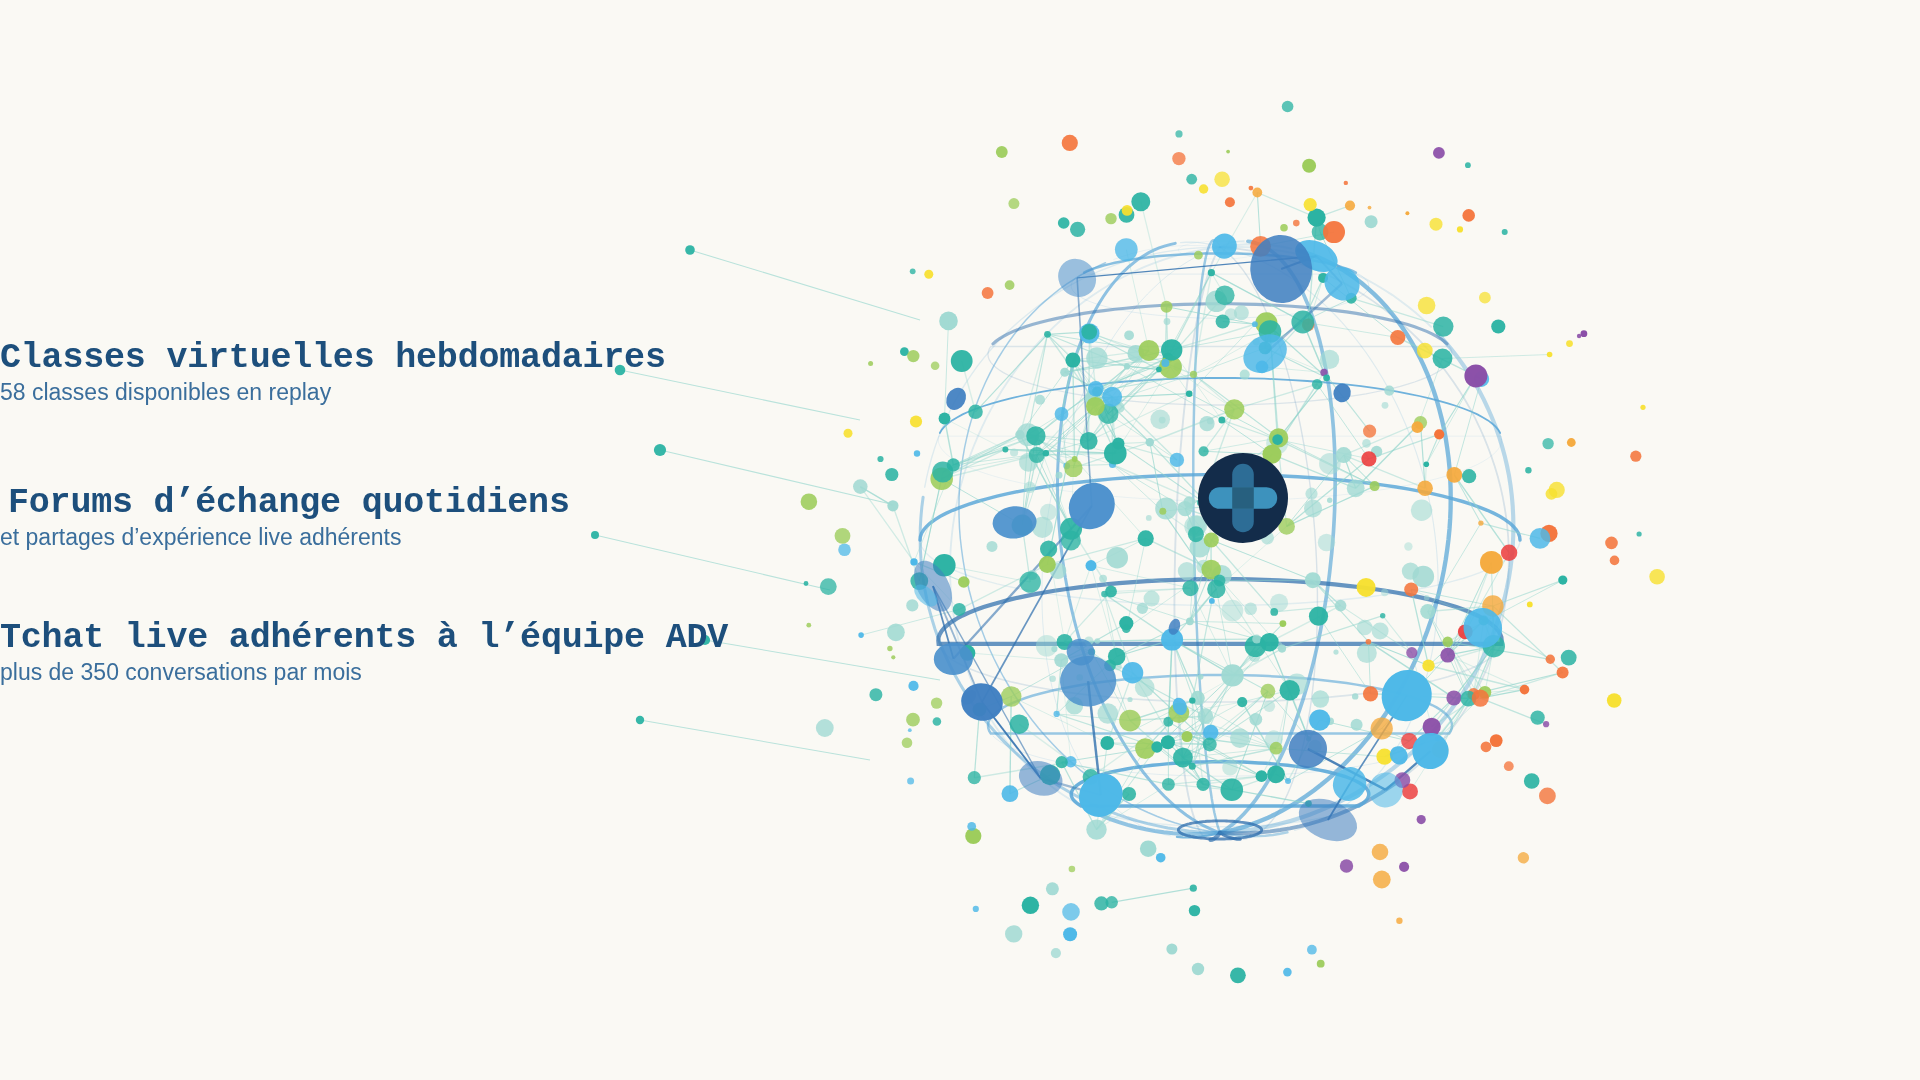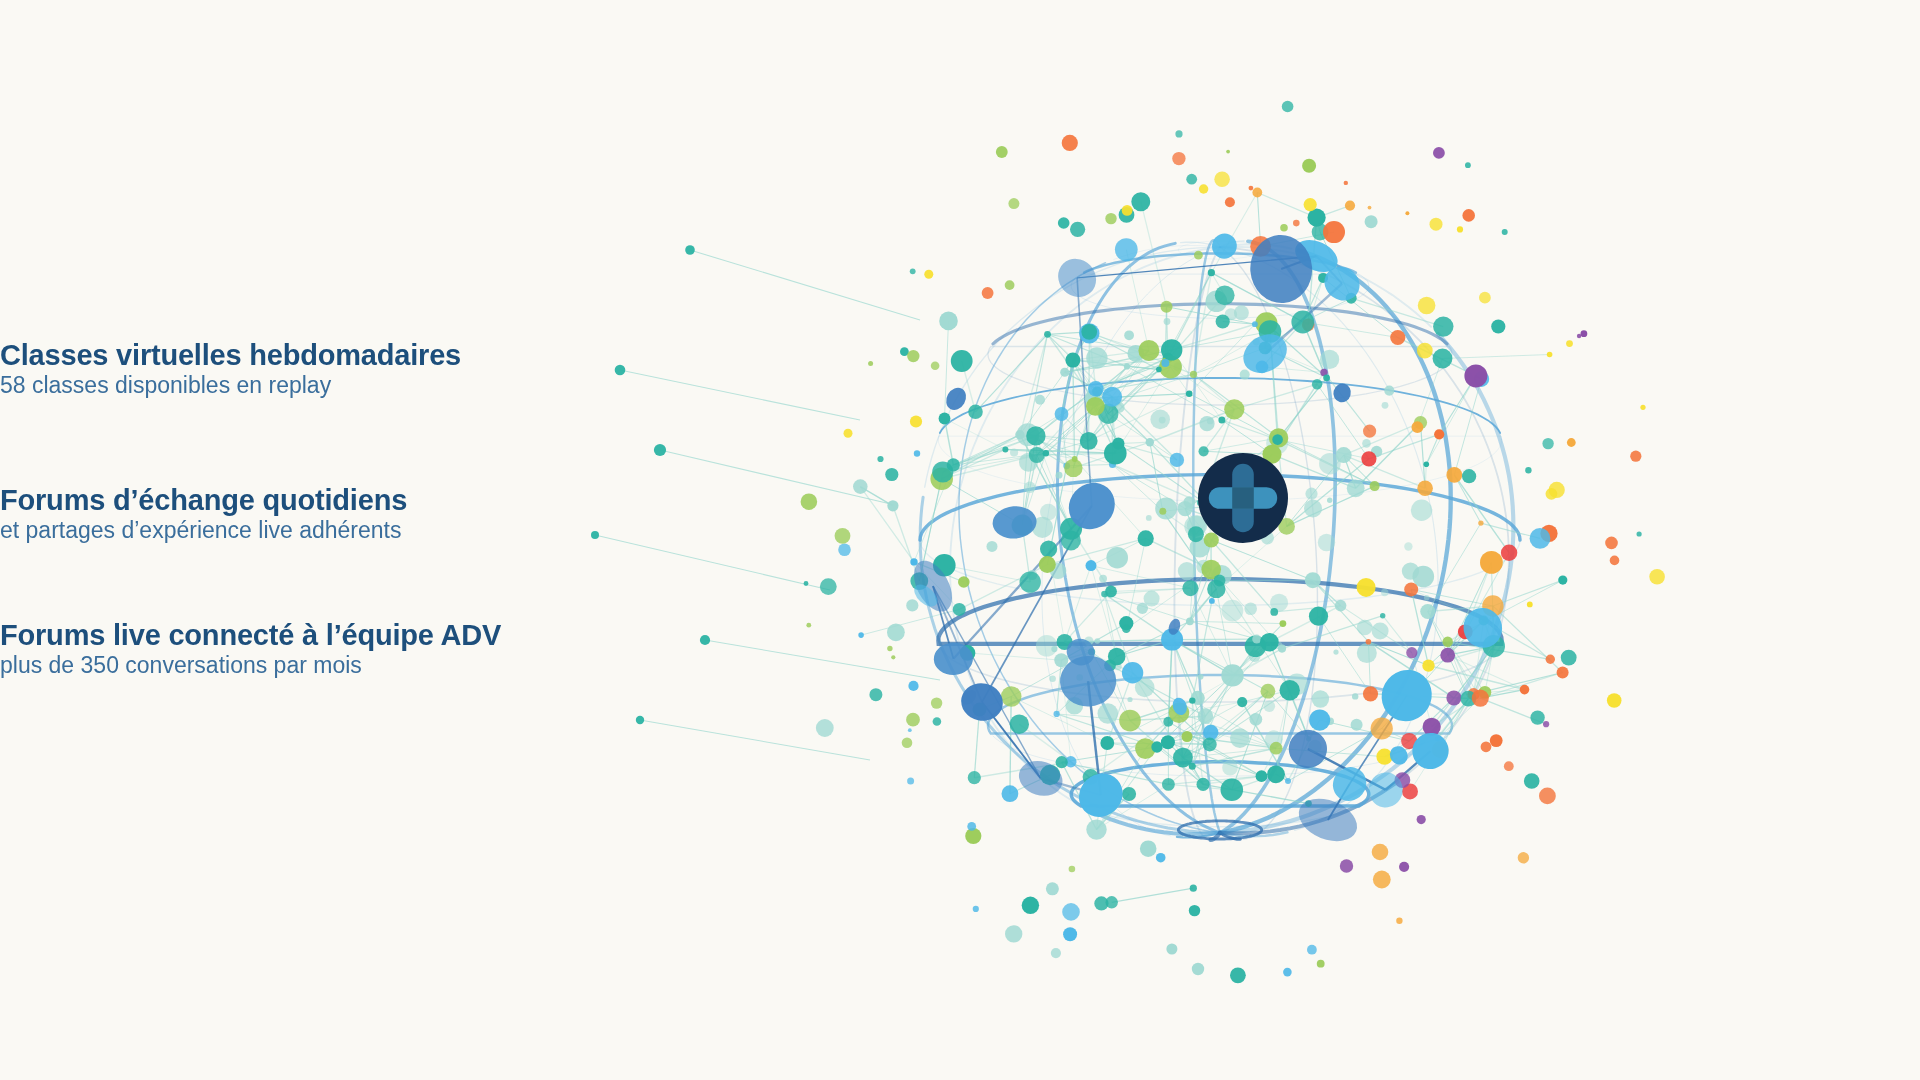--- a/index.html
+++ b/index.html
@@ -50,23 +50,23 @@
   .feature-item {
     position: absolute;
     text-align: right;
     width: 910px;
     padding-right: 0px;
     box-sizing: border-box;
   }
 
   .feature-title {
     display: block;
-    font-family: Liberation Sans, sans-serif;
+    font-family: Liberation Mono, monospace;
     font-weight: bold;
-    font-size: 29px;
+    font-size: 35px;
     letter-spacing: -0.2px;
     line-height: 1.05;
     color: #1d4f7c;
     white-space: nowrap;
   }
 
   .feature-sub {
     display: block;
     font-family: "Liberation Sans", sans-serif;
     font-weight: normal;
@@ -76,21 +76,21 @@
     white-space: nowrap;
     margin-top: 1px;
   }
 
   #item-classes   { top: 0px;   }
   #item-forums    { top: 145px; }
   #item-tchat     { top: 280px; }
 
   #item-classes .feature-title  { padding-right: 1034px; }
   #item-classes .feature-sub    { padding-right: 1105px; text-align: center; }
-  #item-forums  .feature-title  { padding-right: 1128px; }
+  #item-forums  .feature-title  { padding-right: 1128px; padding-left: 8px; }
   #item-forums  .feature-sub    { padding-right: 1115px; }
   #item-tchat   .feature-title  { padding-right: 1022px; }
   #item-tchat   .feature-sub    { padding-right: 1163px; }
 
   
   #center-emblem {
     position: absolute;
     left: 1198px;
     top: 453px;
     width: 90px;
@@ -1134,19 +1134,19 @@
       <span class="feature-title">Classes virtuelles hebdomadaires</span>
       <span class="feature-sub">58 classes disponibles en replay</span>
     </div>
 
     <div class="feature-item" id="item-forums">
       <span class="feature-title">Forums d’échange quotidiens</span>
       <span class="feature-sub">et partages d’expérience live adhérents</span>
     </div>
 
     <div class="feature-item" id="item-tchat">
-      <span class="feature-title">Forums live connecté à l’équipe ADV</span>
+      <span class="feature-title">Tchat live adhérents à l’équipe ADV</span>
       <span class="feature-sub">plus de 350 conversations par mois</span>
     </div>
 
   </div>
 
 </div>
 
 </body></html>

